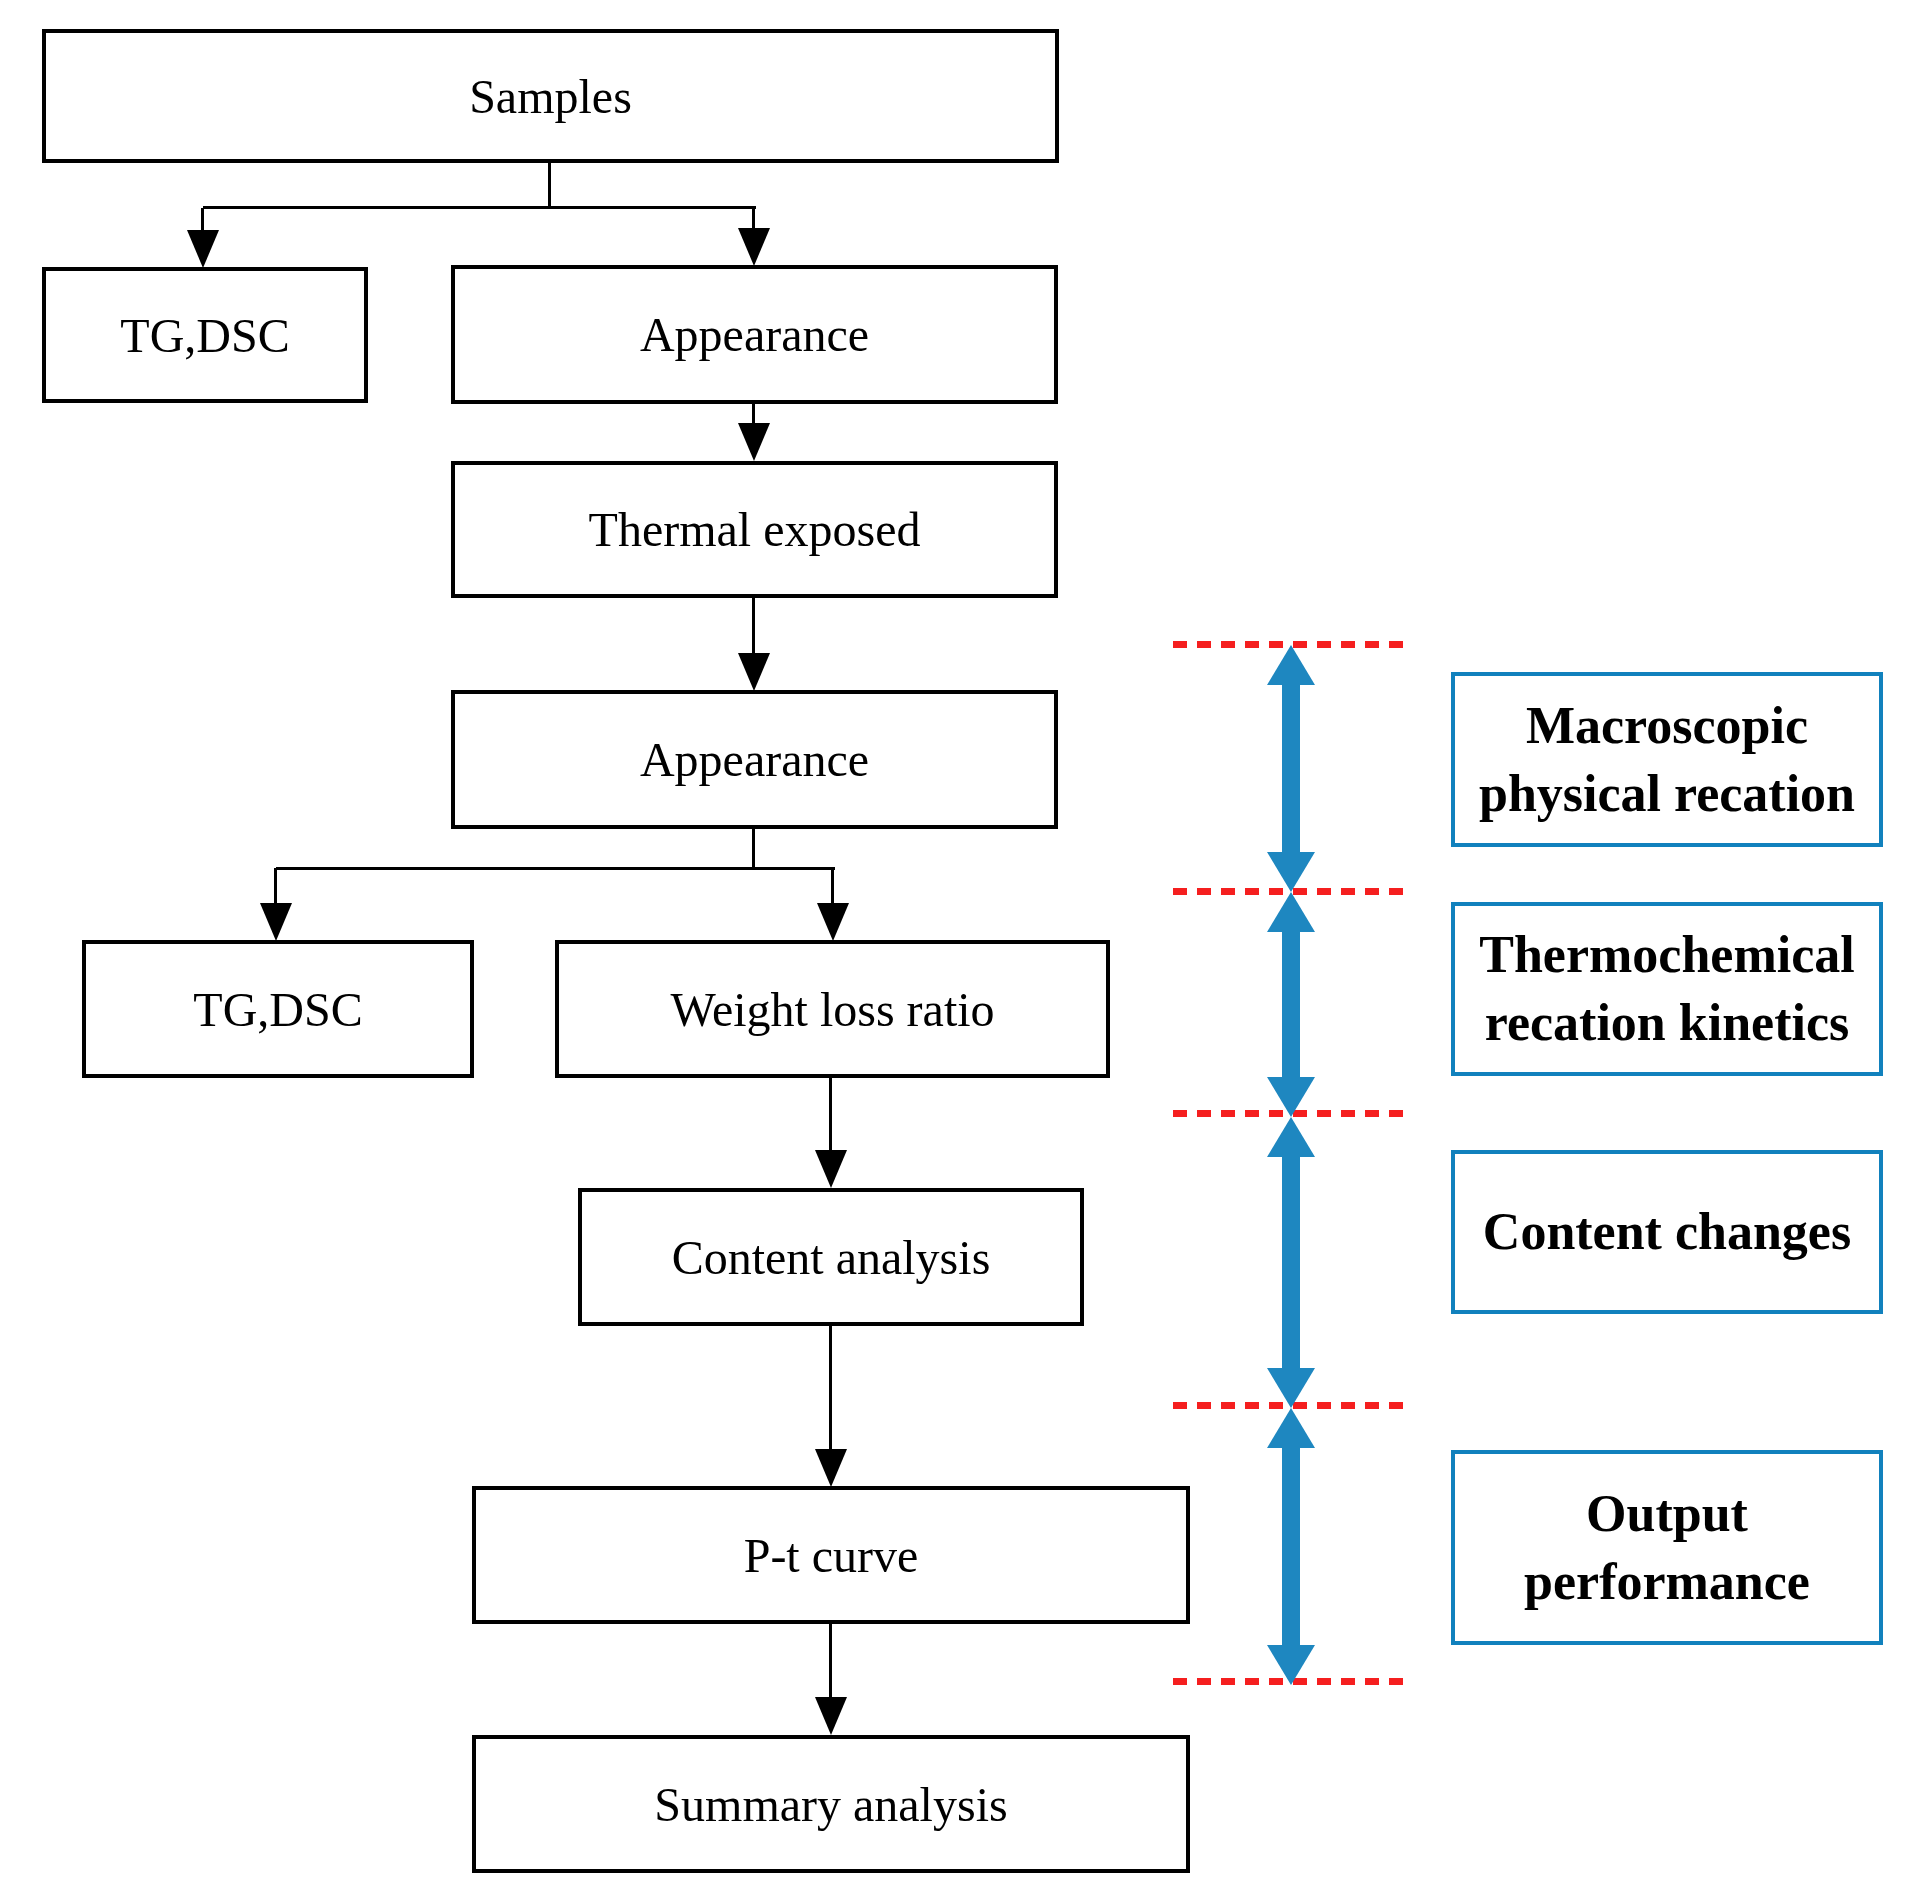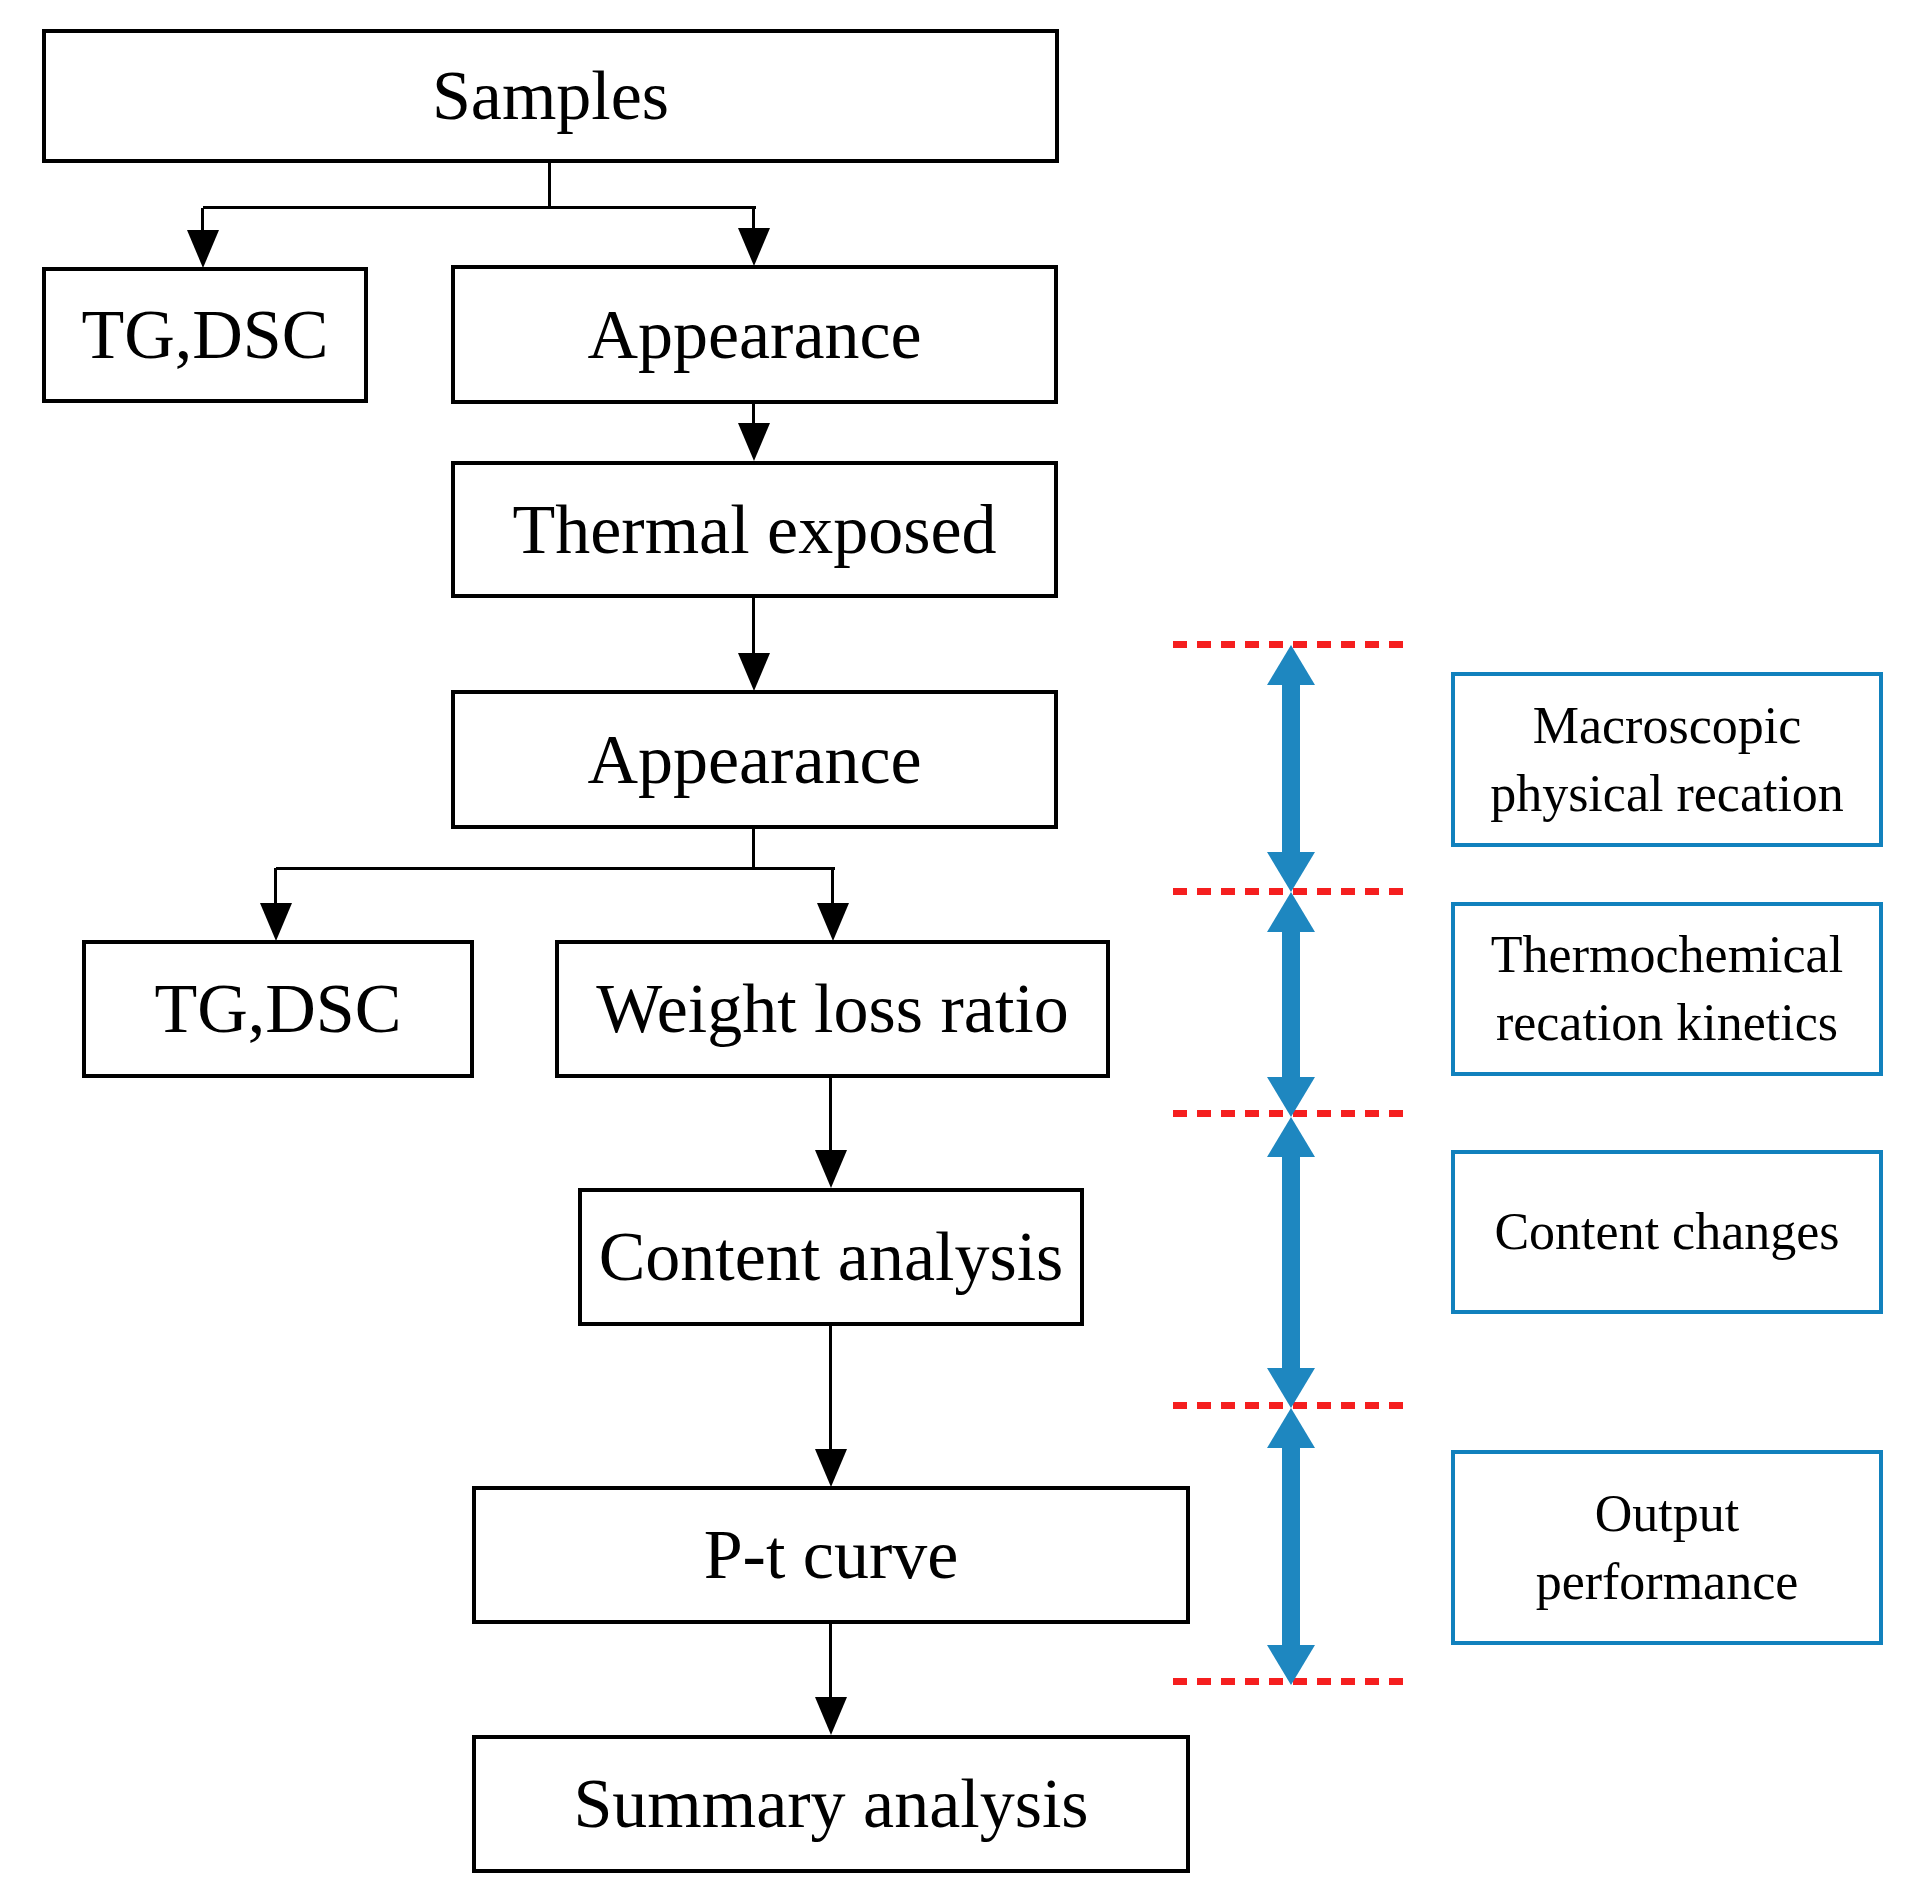--- a/index.html
+++ b/index.html
@@ -8,21 +8,21 @@
     width:1924px;height:1902px;
     background:#ffffff;
     font-family:"Liberation Serif","DejaVu Serif",serif;
     overflow:hidden;
   }
   
   .node{
     position:absolute;box-sizing:border-box;
     border:4.2px solid #000;background:#fff;
     display:flex;align-items:center;justify-content:center;
-    font-size:70px;color:#000;white-space:nowrap;
+    font-size:48px;color:#000;white-space:nowrap;
   }
   
   .vline{position:absolute;width:3.3px;background:#000;}
   .hline{position:absolute;height:3.3px;background:#000;}
   
   .tri-down{
     position:absolute;width:0;height:0;
     border-left:16px solid transparent;
     border-right:16px solid transparent;
     border-top:38px solid #000;
@@ -44,21 +44,21 @@
   
   .dash{
     position:absolute;left:1173px;width:240px;height:6.7px;
     background:repeating-linear-gradient(90deg,#f51f1f 0 14px,rgba(0,0,0,0) 14px 24px);
   }
   
   .ann{
     position:absolute;left:1451px;width:432px;box-sizing:border-box;
     border:4.2px solid #1181bd;background:#fff;
     display:flex;flex-direction:column;align-items:center;justify-content:center;
-    font-size:52px;line-height:1.3;color:#000;text-align:center;white-space:nowrap;
+    font-size:52px;line-height:1.3;color:#000;text-align:center;white-space:nowrap;font-weight:bold;
   }
 </style>
 </head>
 <body>
 
 <div class="canvas">
 
   <div class="node" style="left:42px;top:29px;width:1017px;height:134px">
     <span>Samples</span>
   </div>

